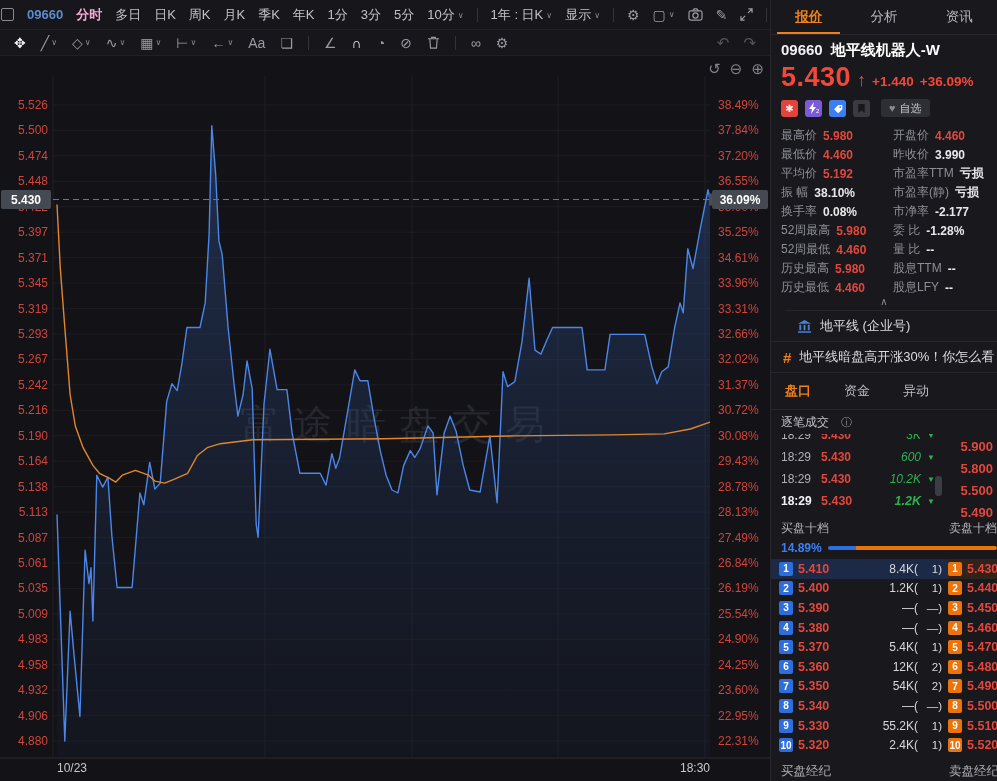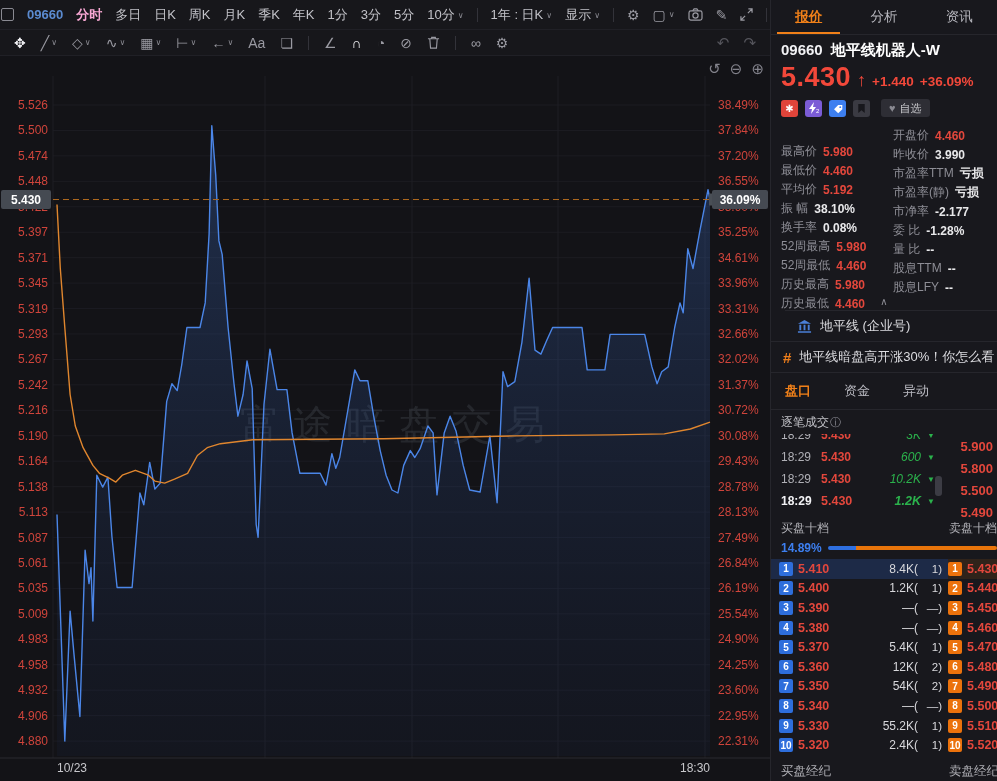--- a/index.html
+++ b/index.html
@@ -61,21 +61,21 @@
   .badges { position:absolute; top:99px; left:10px; display:flex; align-items:center; gap:7px; }
   .bdg { width:17px; height:17px; border-radius:3px; display:flex; align-items:center;
     justify-content:center; font-size:10px; color:#fff; flex:none; }
   .bdg svg { display:block; }
   .fav-btn { height:18px; background:#2e2e35; border-radius:3px; color:#c8c8cc;
     font-size:11px; display:flex; align-items:center; gap:4px; padding:0 8px; margin-left:4px; }
   .fav-heart { color:#8a8a92; font-size:11px; }
 
   .stats { position:absolute; top:126px; left:10px; width:210px; display:flex; }
   .stat-col { display:flex; flex-direction:column; }
-  .stat-col.c1 { width:112px;margin-top:16px; }
+  .stat-col.c1 { width:112px; }
   .stat-col.c2 { width:98px; }
   .stat-row { height:19px; display:flex; align-items:center; font-size:12px; white-space:nowrap; }
   .stat-label { color:#8e8e96; }
   .stat-val { margin-left:6px; font-weight:bold; }
   .v-red { color:#e3473c; }
   .v-white { color:#e8e8ea; }
   .chevron-row { position:absolute; top:296px; left:0; width:100%; text-align:center;
     color:#8e8e96; font-size:10px; height:12px; line-height:12px; }
 
   .company { position:absolute; top:310px; left:14px; width:100%; height:31px;
@@ -85,21 +85,21 @@
     border-top:1px solid #26262c; display:flex; align-items:center; gap:8px; padding:0 12px;
     color:#dcdce0; font-size:13px; white-space:nowrap; overflow:hidden; }
   .hash { color:#ee7e1b; font-weight:800; font-size:15px; }
 
   .subtabs { position:absolute; top:372px; left:0; width:100%; height:38px;
     border-top:1px solid #26262c; border-bottom:1px solid #26262c;
     display:flex; align-items:center; gap:33px; padding:0 14px; font-size:13px; color:#b9b9c0; }
   .subtab.active { color:#f08019; font-weight:bold; }
 
   .ticker-head { position:absolute; top:414px; left:10px; color:#c0c0c6; font-size:12px;
-    display:flex; align-items:center; gap:1px; }
+    display:flex; align-items:center; gap:12px; }
   .info-ico { color:#8e8e96; font-size:11px; }
 
   .trades { position:absolute; top:434px; left:0; width:164px; height:86px; overflow:hidden; }
   .trade-row { height:22px; display:flex; align-items:center; padding:0 0 0 10px; font-size:12px; }
   .trade-row.clipped { margin-top:-10px; }
   .t-time { width:40px; color:#b0b0b6; }
   .t-price { width:44px; color:#e3473c; font-weight:bold; }
   .t-vol { flex:1; text-align:right; color:#2bb24c;font-style:italic; }
   .t-tri { width:14px; text-align:right; color:#2bb24c; font-size:8px; }
   .trade-row.last .t-time { color:#f2f2f5; font-weight:bold; }

